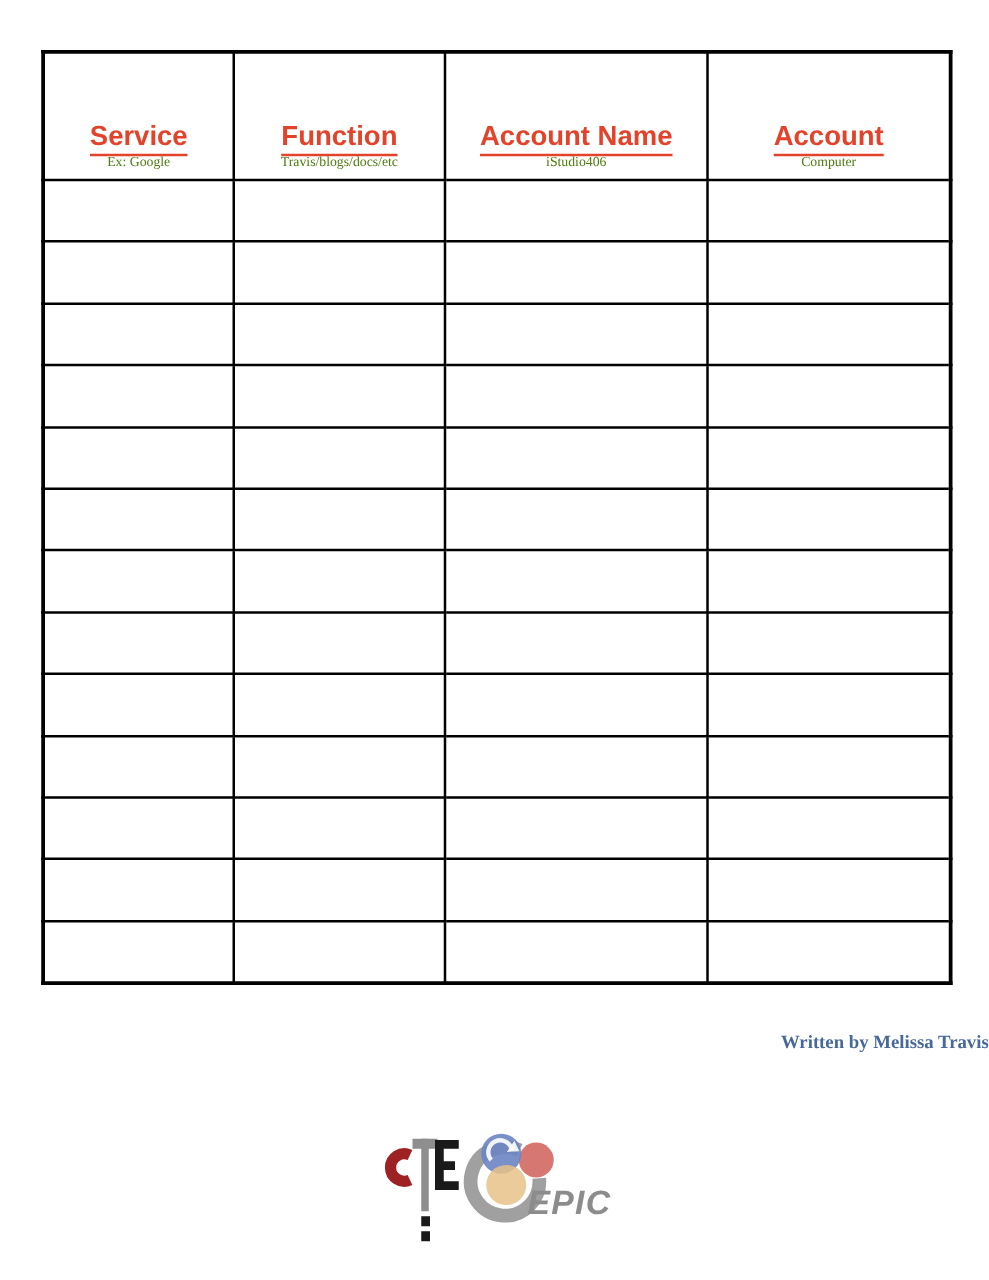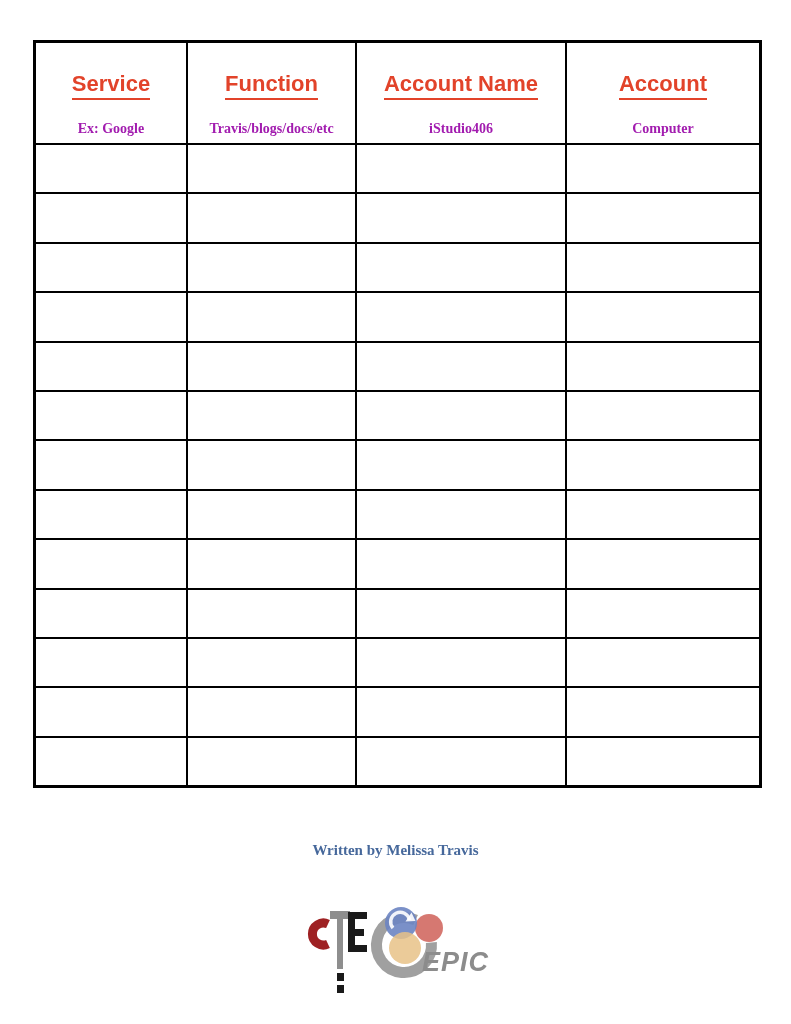--- a/index.html
+++ b/index.html
@@ -37,60 +37,59 @@
   table.account-table th {
     height: 100px;
     vertical-align: top;
     padding: 0;
   }
   .hdr-cell-inner {
     height: 100%;
     display: flex;
     flex-direction: column;
     align-items: center;
-    justify-content: space-between;
+    justify-content: flex-end;
     padding: 30px 2px 7px 2px;
     box-sizing: border-box;
   }
   .col-title {
     font-family: "Liberation Sans", sans-serif;
     font-weight: bold;
     font-size: 22px;
     line-height: 1;
     color: var(--header-text, #e2432a);
     border-bottom: 2px solid var(--header-text, #e2432a);
     padding-bottom: 3px;
     white-space: nowrap;
   }
   .col-example {
     font-family: "Liberation Serif", serif;
-    font-weight: bold;
-    font-size: 14px;
+    font-weight: normal;
+    font-size: 11px;
     line-height: 1;
-    color: #a21caf;
+    color: #4d7c0f;
     white-space: nowrap;
   }
   table.account-table td {
     height: 47.4px;
     padding: 0;
   }
 
   
   .footer-credits {
     position: absolute;
     left: 0;
     top: 825px;
     width: 791px;
-    text-align: center;
+    text-align: right;
     font-family: "Liberation Serif", serif;
     font-weight: bold;
     font-size: 15px;
     line-height: 18px;
     color: var(--footer-text, #46689b);
-    margin-top: 16px;
   }
 
   
   .logo-row {
     position: absolute;
     left: 295px;
     top: 907px;
     width: 210px;
     height: 95px;
   }

